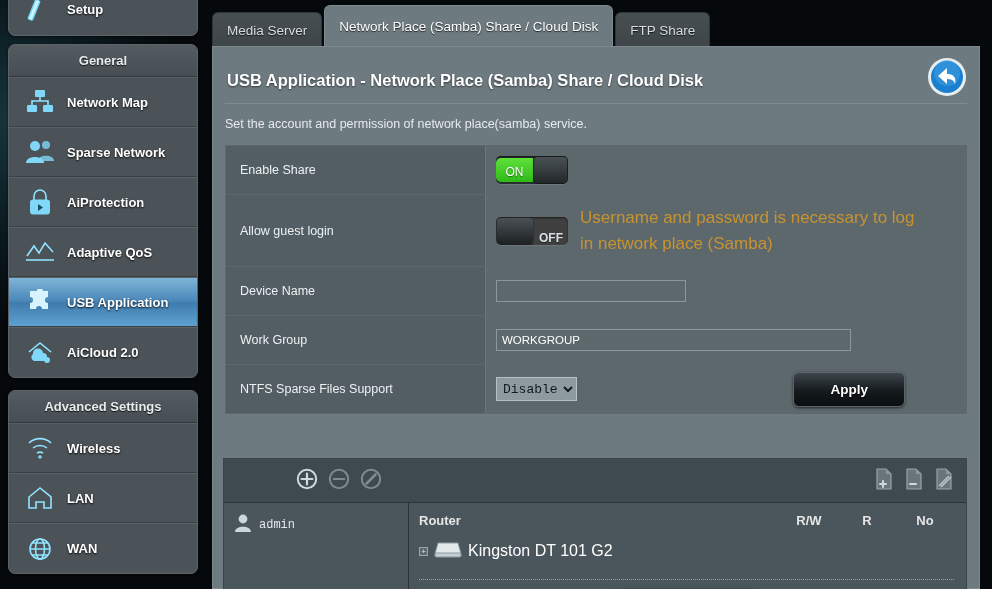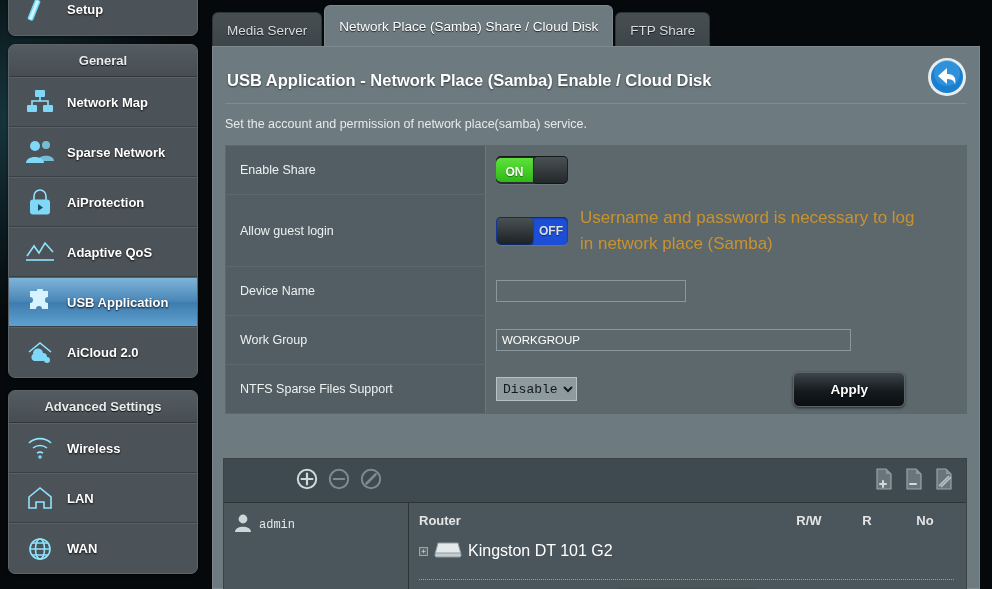--- a/index.html
+++ b/index.html
@@ -150,31 +150,31 @@
   .sw {
     width:72px; height:28px; border-radius:5px;
     display:flex; align-items:center; cursor:pointer;
     box-shadow:inset 0 1px 2px rgba(0,0,0,.6), 0 1px 1px rgba(255,255,255,.1);
     overflow:hidden; flex:0 0 72px;
   }
   .sw.on { background:#2b2f31; }
   .sw.on .lab {
     width:38px; height:24px; line-height:28px; text-align:center;
     background:linear-gradient(#5ee03a,#2fba17);
-    color:#ffffff; font-size:12px; font-weight:bold;
+    color:#ffffff; font-size:12px; font-weight:normal;
     border-radius:5px 0 0 5px;
     text-shadow:0 1px 1px rgba(0,0,0,.45);
   }
   .sw.on .knob {
     width:34px; height:26px; margin:1px;
     background:linear-gradient(#4a5154,#23282a);
     border-radius:4px;
     box-shadow:0 1px 2px rgba(0,0,0,.7);
   }
-  .sw.off { background:#1d4ed8; }
+  .sw.off { background:#404040;align-items:flex-end; }
   .sw.off .knob {
     width:36px; height:26px; margin:1px;
     background:linear-gradient(#4a5154,#1d2224);
     border-radius:4px;
     box-shadow:0 1px 2px rgba(0,0,0,.7);
   }
   .sw.off .lab {
     flex:1; text-align:center;
     color:#d9e0e3; font-size:12px; font-weight:bold;
     text-shadow:0 1px 1px rgba(0,0,0,.5);
@@ -402,21 +402,21 @@
   </div>
 
   <div class="tabs">
     <div class="tab">Media Server</div>
     <div class="tab active">Network Place (Samba) Share / Cloud Disk</div>
     <div class="tab">FTP Share</div>
   </div>
 
   <div class="panel">
 
-    <div class="panel-title">USB Application - Network Place (Samba) Enable / Cloud Disk</div>
+    <div class="panel-title">USB Application - Network Place (Samba) Share / Cloud Disk</div>
     <div class="panel-rule"></div>
     <div class="panel-sub">Set the account and permission of network place(samba) service.</div>
 
     <div class="back-btn">
       <svg width="40" height="40" viewBox="0 0 40 40">
         <circle cx="20" cy="20" r="19" fill="#e8edf0"></circle>
         <circle cx="20" cy="20" r="16" fill="#1a7fcf"></circle>
         <circle cx="20" cy="16" r="13" fill="#3fa0e4" opacity=".55"></circle>
         <path d="M20 11 L11 19 L20 27 V22 c6 0 8 3 8 6 c2-9 -3-11 -8-11 z" fill="#ffffff"></path>
       </svg>

